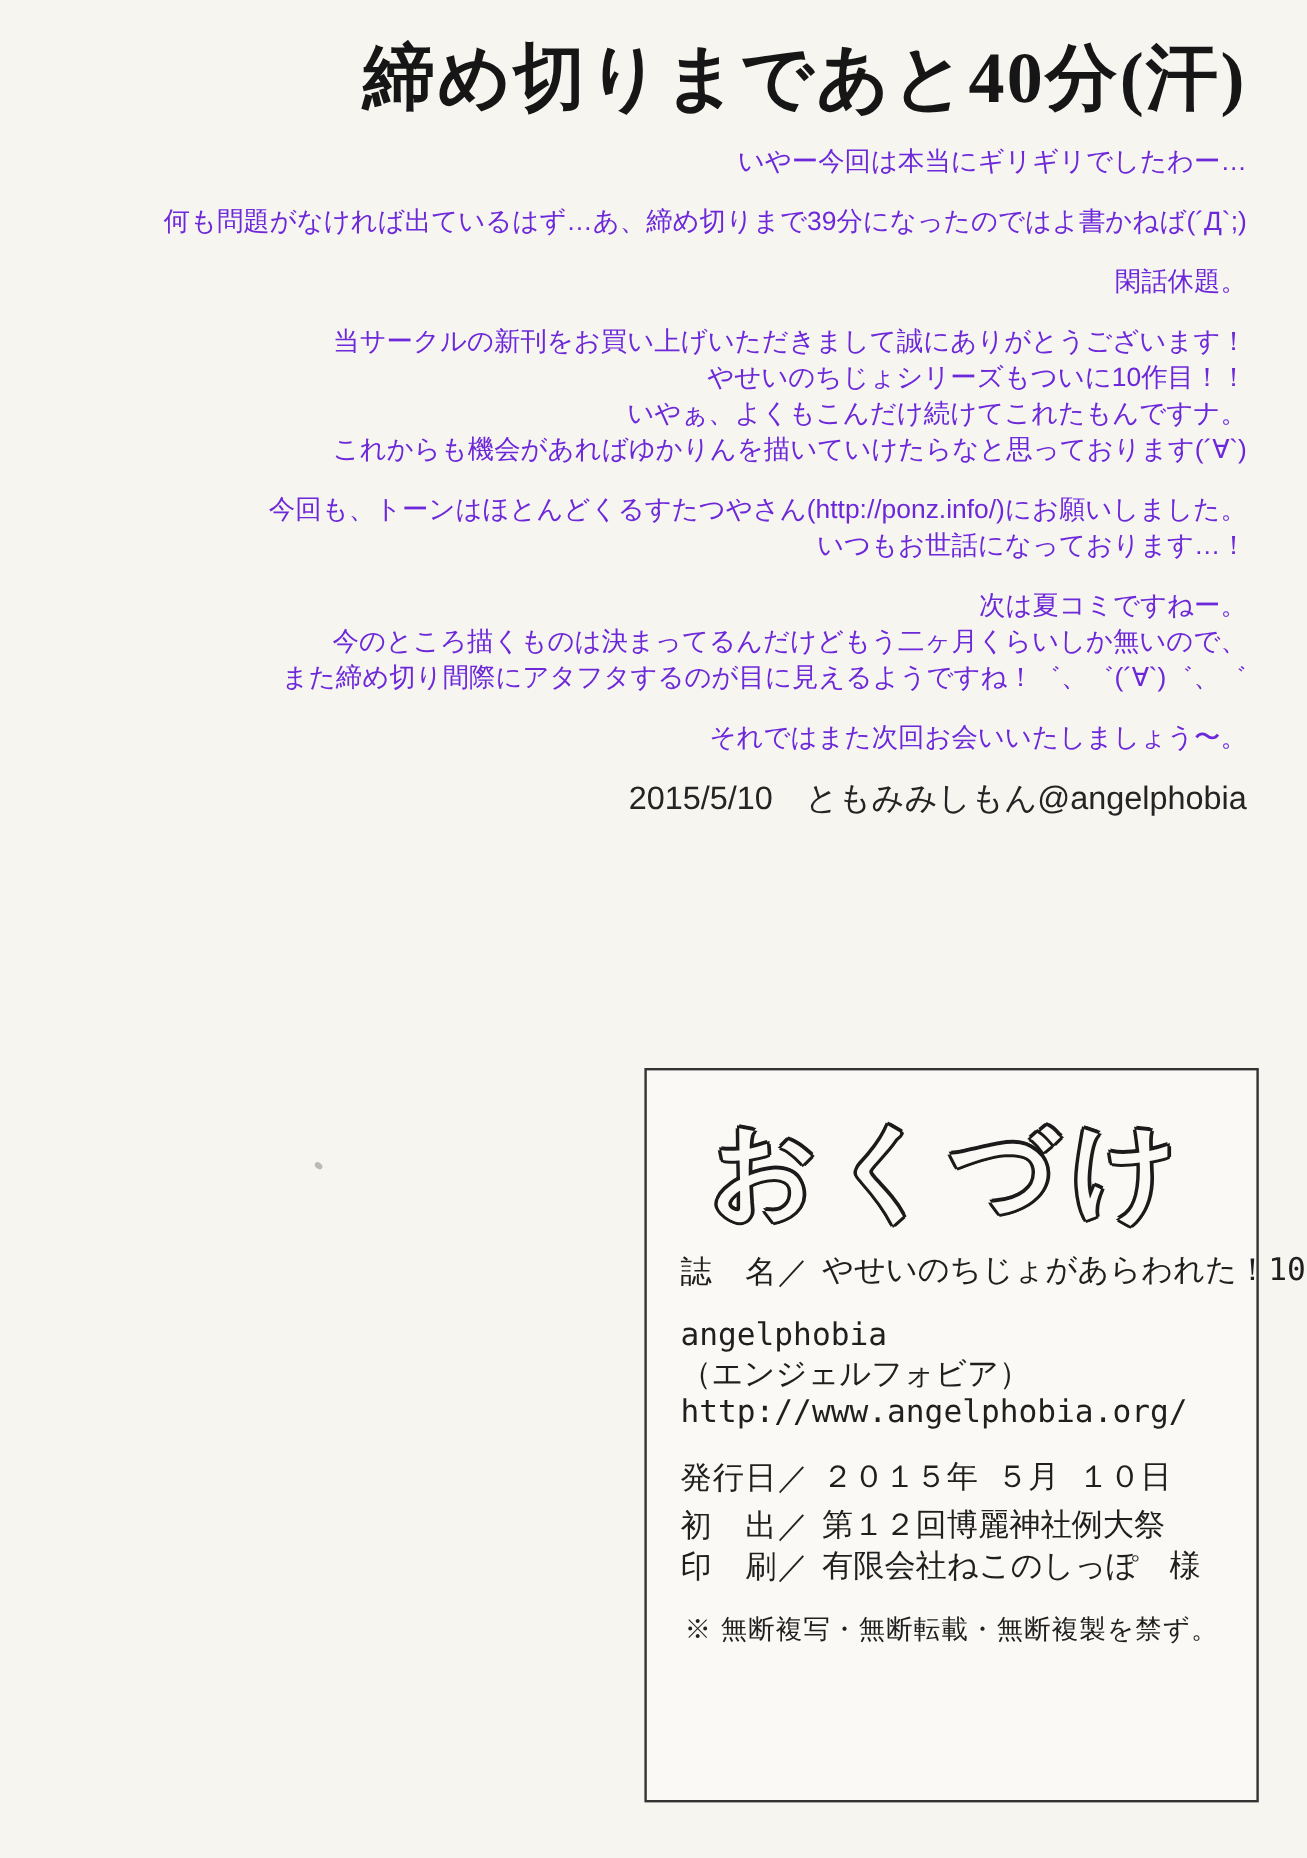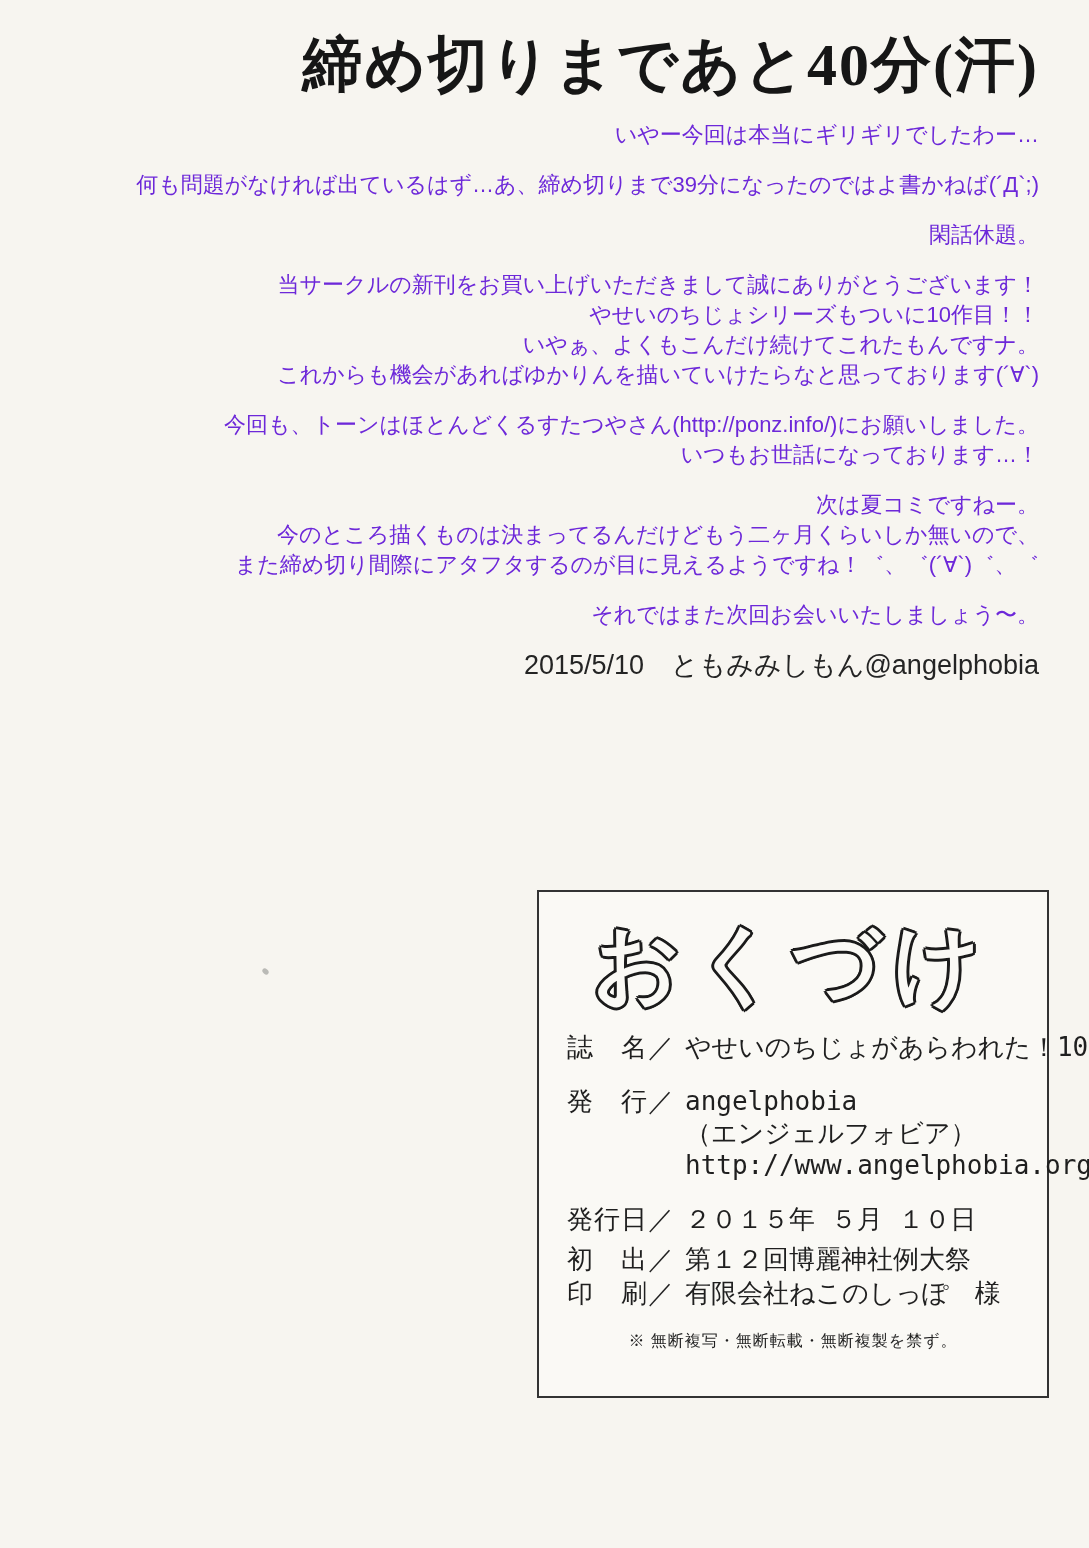--- a/index.html
+++ b/index.html
@@ -39,24 +39,24 @@
     margin-top:14px;
     font-size:27px;
     line-height:30px;
     white-space:nowrap;
     color:#242424;
   }
   
   .colophon {
     position:absolute;
     left:537px; top:890px;
-    width:512px; height:508px;
+    width:512px; height:612px;
     border:2px solid #333;
     background:#faf9f5;
-    padding:16px 28px 0 28px;
+    padding:28px 28px 0 28px;
   }
   .colophon-title {
     text-align:center;
     font-size:86px;
     line-height:1.2;
     font-weight:bold;
     letter-spacing:12px;
     color:#faf9f5;
     margin:4px 0 16px 0;
     white-space:nowrap;
@@ -83,21 +83,21 @@
   .c-val {
     font-family:"DejaVu Sans Mono", monospace;
     font-size:26px;
     line-height:32px;
     white-space:nowrap;
     color:#1f1f1f;
   }
   .notice {
     margin-top:18px;
     text-align:center;
-    font-size:16px;
+    font-size:22px;
     letter-spacing:1px;
     color:#1f1f1f;
     white-space:nowrap;
   }
   
   .speck {
     position:absolute;
     left:262px; top:969px;
     width:7px; height:5px;
     background:#9a9a96;
@@ -153,21 +153,20 @@
   <div class="colophon-title">おくづけ</div>
 
   <div class="c-row">
     <div class="c-label">誌　名／</div>
     <div class="c-values">
       <div class="c-val">やせいのちじょがあらわれた！10</div>
     </div>
   </div>
 
   <div class="c-row">
-    <div class="c-label">発　行／</div>
     <div class="c-values">
       <div class="c-val">angelphobia</div>
       <div class="c-val">（エンジェルフォビア）</div>
       <div class="c-val">http://www.angelphobia.org/</div>
     </div>
   </div>
 
 
   <div class="c-row before-first-pub">
     <div class="c-label">発行日／</div>

